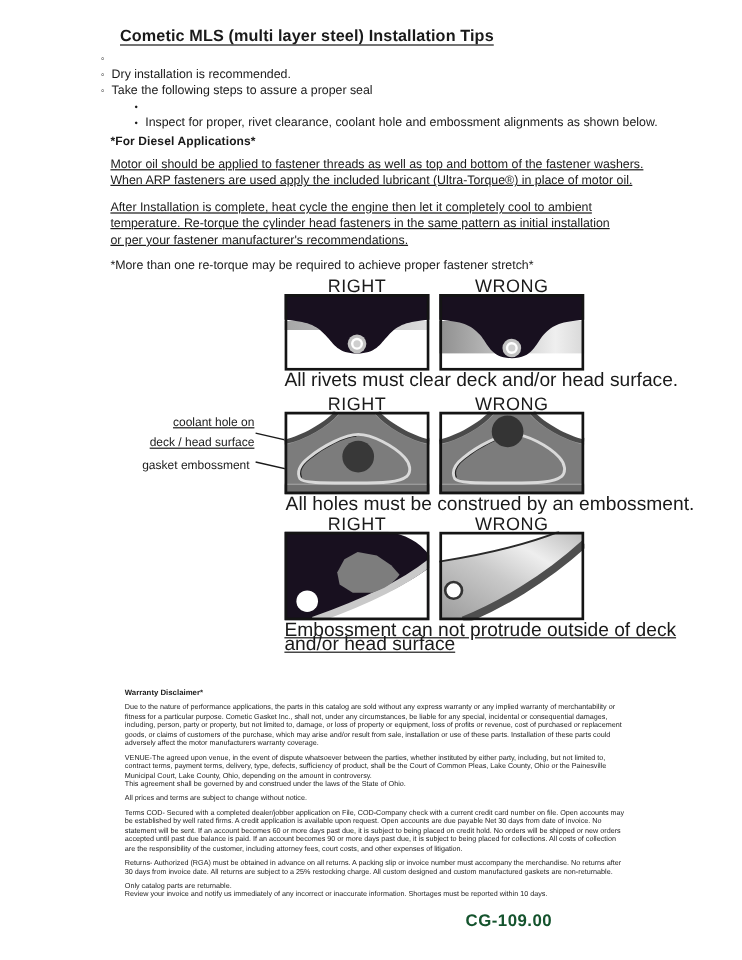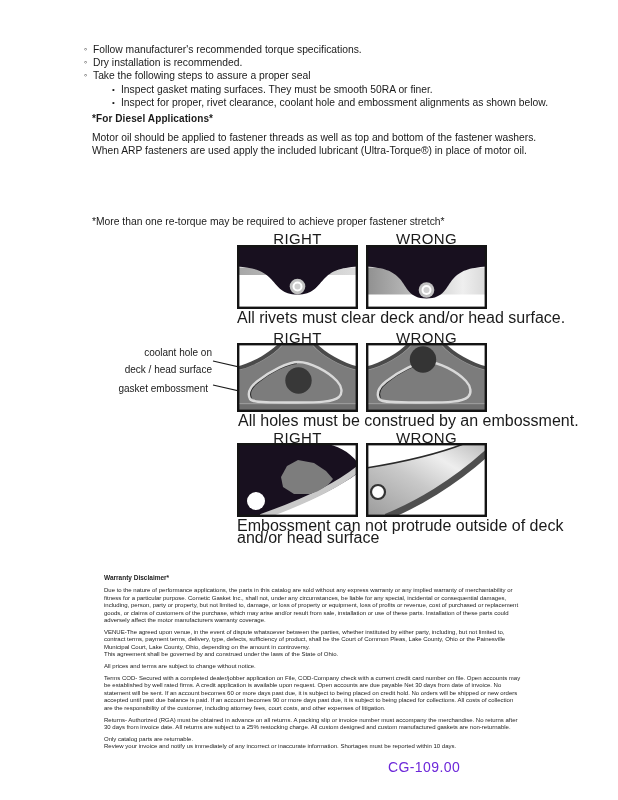--- a/index.html
+++ b/index.html
@@ -15,63 +15,65 @@
     left:100px; top:22px; font-size:13.5px; font-weight:bold;
     text-decoration:underline; text-underline-offset:3px; letter-spacing:.1px;
   }
   .bullets { left:84px; top:43px; width:470px; font-size:10.3px; }
   .b { display:flex; line-height:13.2px; }
   .b .m { width:9px; font-size:9px; line-height:13.2px; }
   .b.sub { margin-left:28px; }
   .b.sub .m { font-size:8px; }
   .diesel-h { left:92px; top:113px; font-size:10px; font-weight:bold; letter-spacing:.1px; }
   .para { left:92px; width:470px; font-size:10.3px; line-height:13.4px; }
-  .preline { white-space:pre-line; }
+  .preline { white-space:pre-line;text-decoration:underline; }
   .fig-label { width:121px; text-align:center; font-size:15px; letter-spacing:.4px; }
   .fig-box { width:121px; }
   .fig-box svg { display:block; }
   .caption { font-size:16px; line-height:11.5px; }
   .side-label { width:112px; text-align:right; font-size:10px; line-height:17px; }
   .disclaimer { left:104px; top:574px; width:418px; font-size:6px; line-height:7.4px; color:#222; }
   .disclaimer h3 { font-size:6.5px; margin-bottom:6px; font-weight:bold; }
   .disclaimer p { margin-bottom:4.5px; white-space:pre-line; }
-  .code { left:388px; top:759px; font-size:14px; letter-spacing:.4px; color:#6d28d9; }
+  .code { left:388px; top:759px; font-size:14px; letter-spacing:.4px; color:#14532d;font-weight:bold; }
 </style>
 </head>
 <body>
 
 <div class="page">
 
+  <h1 class="abs page-title">Cometic MLS (multi layer steel) Installation Tips</h1>
 
   <div class="abs bullets">
     <div class="b">
         <span class="m">◦</span>
-        <span>Follow manufacturer's recommended torque specifications.</span>
       </div>
     <div class="b">
         <span class="m">◦</span>
         <span>Dry installation is recommended.</span>
       </div>
     <div class="b">
         <span class="m">◦</span>
         <span>Take the following steps to assure a proper seal</span>
       </div>
     <div class="b sub">
         <span class="m">•</span>
-        <span>Inspect gasket mating surfaces.  They must be smooth 50RA or finer.</span>
       </div>
     <div class="b sub">
         <span class="m">•</span>
         <span>Inspect for proper, rivet clearance, coolant hole and embossment alignments as shown below.</span>
       </div>
   </div>
 
   <h2 class="abs diesel-h">*For Diesel Applications*</h2>
   <p class="abs para preline" style="top:131px;">Motor oil should be applied to fastener threads as well as top and bottom of the fastener washers.
 When ARP fasteners are used apply the included lubricant (Ultra-Torque®) in place of motor oil.</p>
+  <p class="abs para preline" style="top:167px;">After Installation is complete, heat cycle the engine then let it completely cool to ambient
+temperature. Re-torque the cylinder head fasteners in the same pattern as initial installation
+or per your fastener manufacturer's recommendations.</p>
   <p class="abs para" style="top:215px;">*More than one re-torque may be required to achieve proper fastener stretch*</p>
 
   <div class="abs fig-label" style="left:237px; top:230px;">RIGHT</div>
   <div class="abs fig-label" style="left:366px; top:230px;">WRONG</div>
 
   <div class="abs fig-box" style="left:237px; top:245px;">
     <svg width="121" height="64" viewBox="0 0 121 64">
       <defs>
         <linearGradient id="g1r" x1="0" y1="0" x2="1" y2="0">
           <stop offset="0" stop-color="#a6a6a6"></stop>

